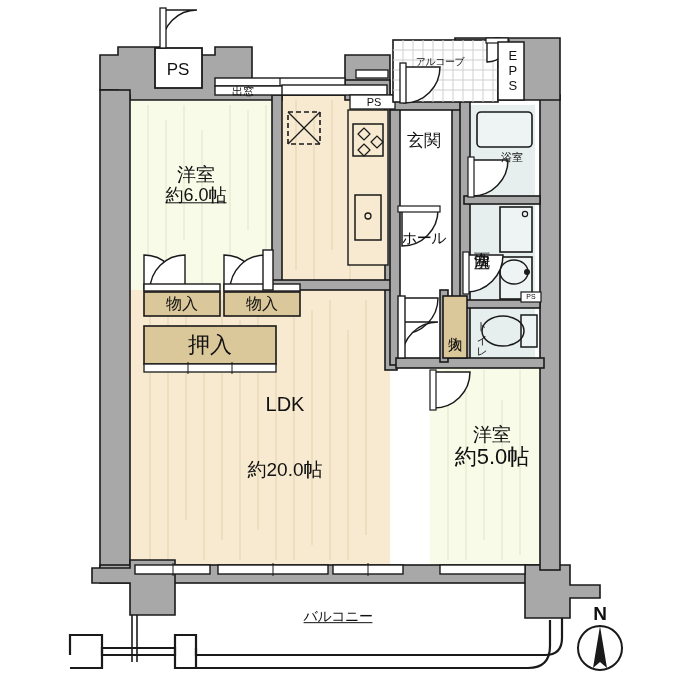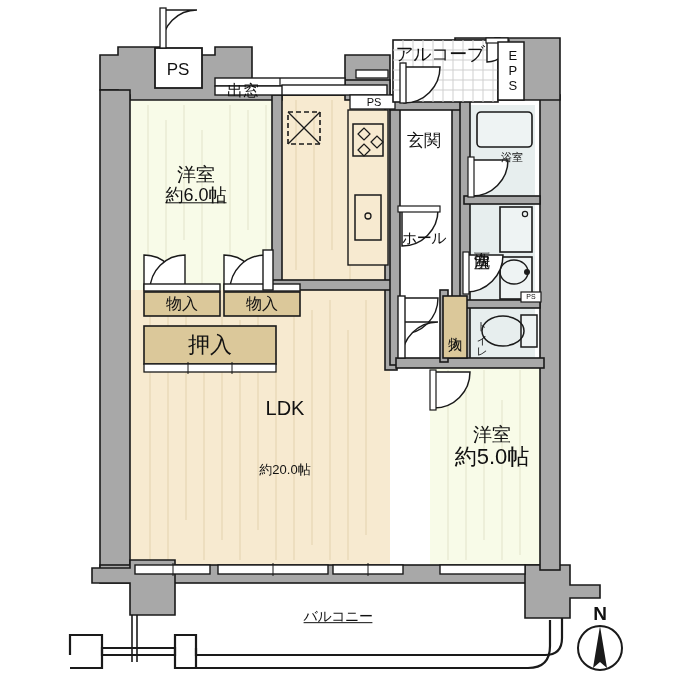--- a/index.html
+++ b/index.html
@@ -263,33 +263,33 @@
 
 </svg>
 
 <div class="lbl" style="left:196px;top:185px;transform:translate(-50%,-50%);font-size:19px;">
   <div>洋室</div>
   <div style="font-size:18px;text-decoration:underline;">約6.0帖</div>
 </div>
 
 <div class="lbl" style="left:285px;top:437px;transform:translate(-50%,-50%);font-size:20px;">
   <div>LDK</div>
-  <div style="font-size:13px;margin-top:44px;">約20.0帖</div>
+  <div style="font-size:19px;margin-top:44px;">約20.0帖</div>
 </div>
 
 <div class="lbl" style="left:492px;top:447px;transform:translate(-50%,-50%);font-size:19px;">
   <div>洋室</div>
   <div style="font-size:22px;">約5.0帖</div>
 </div>
 
 <div class="lbl" style="left:178px;top:70px;transform:translate(-50%,-50%);font-size:17px;">PS</div>
 
-<div class="lbl" style="left:243px;top:91px;transform:translate(-50%,-50%);font-size:16px;">出窓</div>
-
-<div class="lbl" style="left:440px;top:54px;transform:translate(-50%,-50%);font-size:18px;letter-spacing:-0.5px;text-align:center;">アルコーブ</div>
+<div class="lbl" style="left:243px;top:91px;transform:translate(-50%,-50%);font-size:11px;">出窓</div>
+
+<div class="lbl" style="left:440px;top:62px;transform:translate(-50%,-50%);font-size:10px;letter-spacing:-0.5px;text-align:center;">アルコーブ</div>
 
 <div class="lbl vlbl" style="left:512px;top:70px;transform:translate(-50%,-50%);font-size:13px;">EPS</div>
 
 <div class="lbl" style="left:374px;top:102px;transform:translate(-50%,-50%);font-size:11px;">PS</div>
 
 <div class="lbl" style="left:424px;top:141px;transform:translate(-50%,-50%);font-size:17px;">玄関</div>
 
 <div class="lbl" style="left:512px;top:157px;transform:translate(-50%,-50%);font-size:11px;">浴室</div>
 
 <div class="lbl" style="left:424px;top:238px;transform:translate(-50%,-50%);font-size:15px;letter-spacing:-0.5px;">ホール</div>

